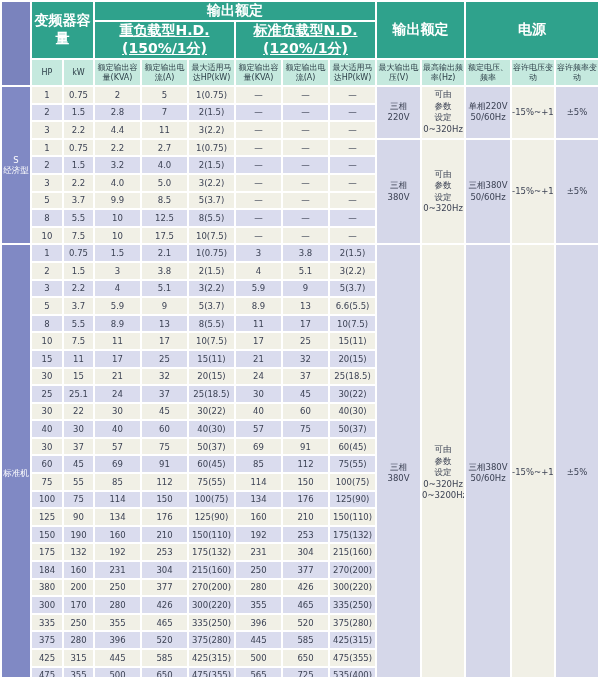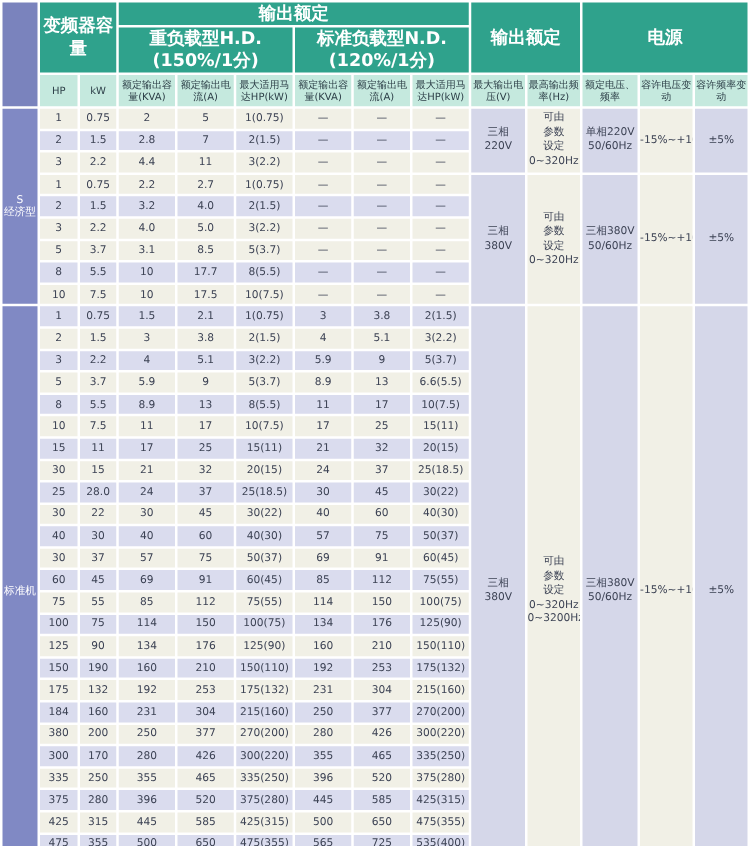--- a/index.html
+++ b/index.html
@@ -10,21 +10,21 @@
     table-layout:fixed;
     background:#fff;
     font-family:"DejaVu Sans","Liberation Sans",sans-serif;
   }
   td{text-align:center;vertical-align:middle;padding:0;overflow:hidden;}
   .teal{background:#2fa28c;color:#ffffff;font-size:14px;font-weight:bold;}
   .mint{background:#c5e9de;color:#2e4049;font-size:8px;line-height:1.2;}
   .corner{background:#7a83bd;}
   .sec{background:#8089c4;color:#ffffff;font-size:8.5px;line-height:1.25;}
   .h1 td{height:13px;}
-  .h2 td{height:14px;}
+  .h2 td{height:14px;text-decoration:underline;}
   .h3 td{height:25px;}
   .data{font-size:8.5px;color:#3c4254;height:15.6px;}
   .lav{background:#dadcee;}
   .cream{background:#f1f0e6;}
   .mcell{font-size:8.5px;color:#3c4254;line-height:1.35;}
   .mlav{background:#d5d7e9;}
   .mcream{background:#f1f0e6;}
 </style>
 </head>
 <body>
@@ -175,32 +175,32 @@
         <td class="data cream">4.0</td>
         <td class="data cream">5.0</td>
         <td class="data cream">3(2.2)</td>
         <td class="data cream">—</td>
         <td class="data cream">—</td>
         <td class="data cream">—</td>
       </tr>
       <tr>
         <td class="data cream">5</td>
         <td class="data cream">3.7</td>
-        <td class="data cream">3.1</td>
+        <td class="data cream">9.9</td>
         <td class="data cream">8.5</td>
         <td class="data cream">5(3.7)</td>
         <td class="data cream">—</td>
         <td class="data cream">—</td>
         <td class="data cream">—</td>
       </tr>
       <tr>
         <td class="data lav">8</td>
         <td class="data lav">5.5</td>
         <td class="data lav">10</td>
-        <td class="data lav">17.7</td>
+        <td class="data lav">12.5</td>
         <td class="data lav">8(5.5)</td>
         <td class="data lav">—</td>
         <td class="data lav">—</td>
         <td class="data lav">—</td>
       </tr>
       <tr>
         <td class="data cream">10</td>
         <td class="data cream">7.5</td>
         <td class="data cream">10</td>
         <td class="data cream">17.5</td>
@@ -308,21 +308,21 @@
         <td class="data cream">15</td>
         <td class="data cream">21</td>
         <td class="data cream">32</td>
         <td class="data cream">20(15)</td>
         <td class="data cream">24</td>
         <td class="data cream">37</td>
         <td class="data cream">25(18.5)</td>
       </tr>
       <tr>
         <td class="data lav">25</td>
-        <td class="data lav">28.0</td>
+        <td class="data lav">25.1</td>
         <td class="data lav">24</td>
         <td class="data lav">37</td>
         <td class="data lav">25(18.5)</td>
         <td class="data lav">30</td>
         <td class="data lav">45</td>
         <td class="data lav">30(22)</td>
       </tr>
       <tr>
         <td class="data cream">30</td>
         <td class="data cream">22</td>

